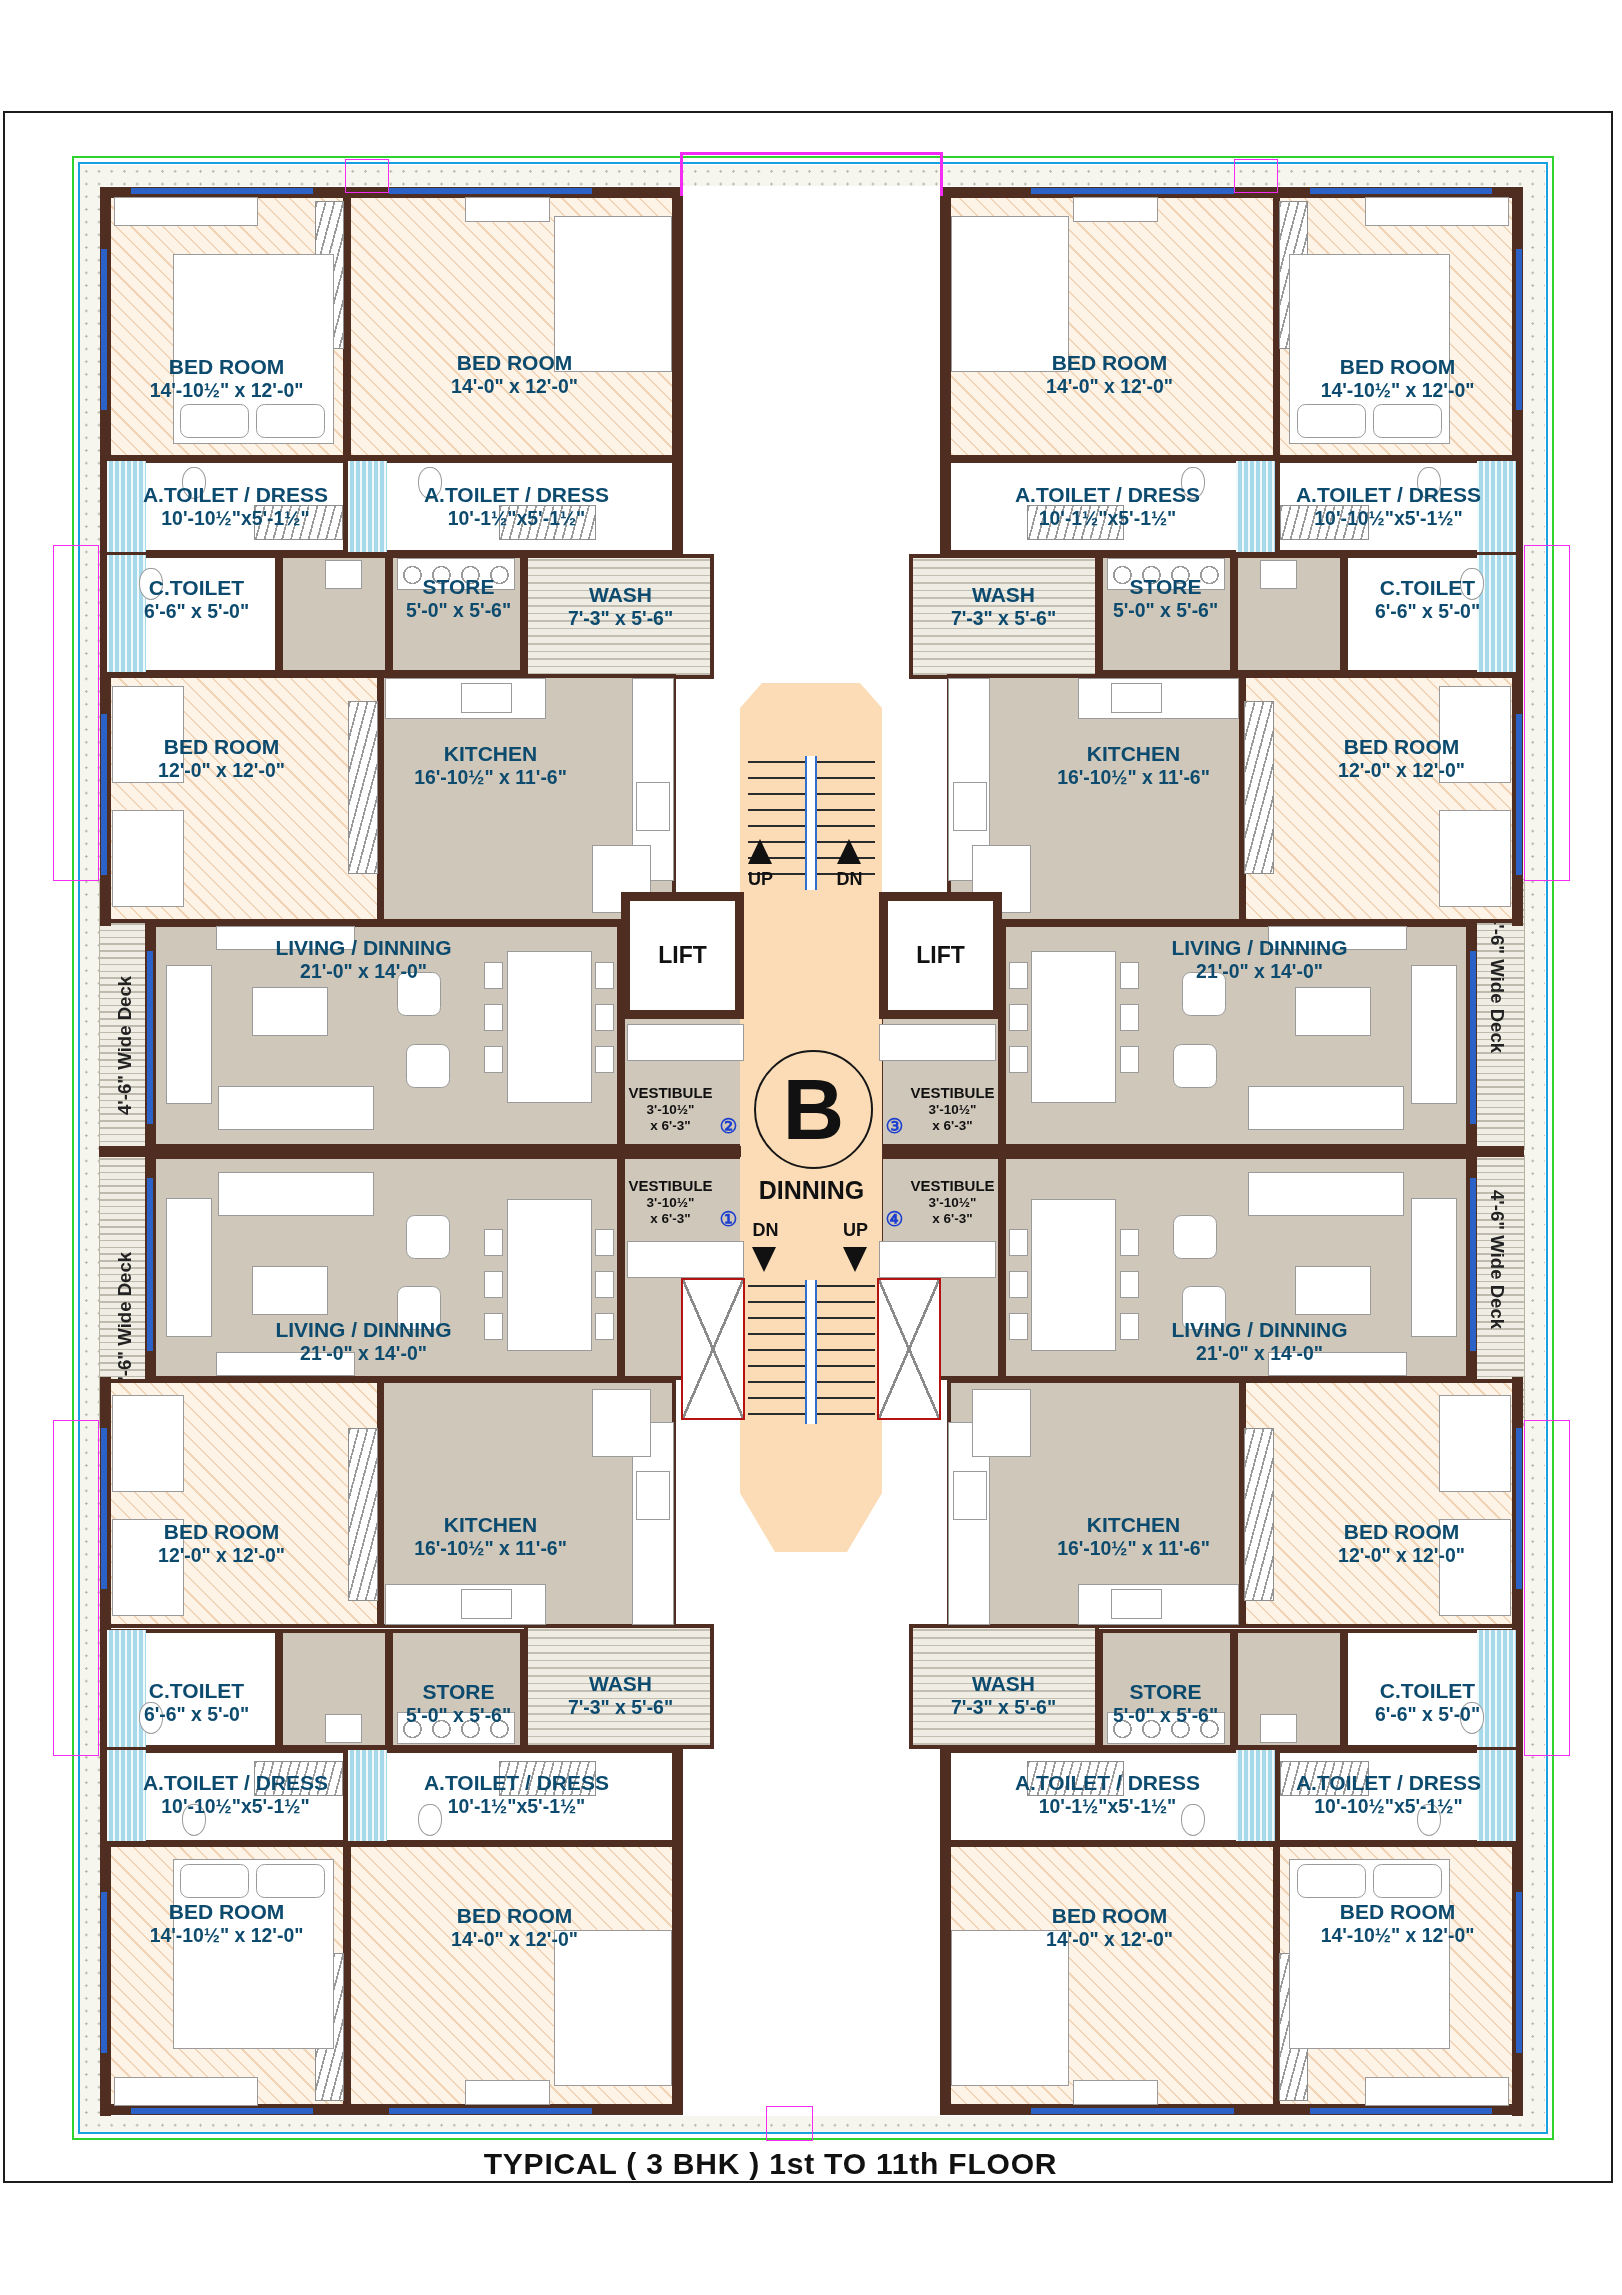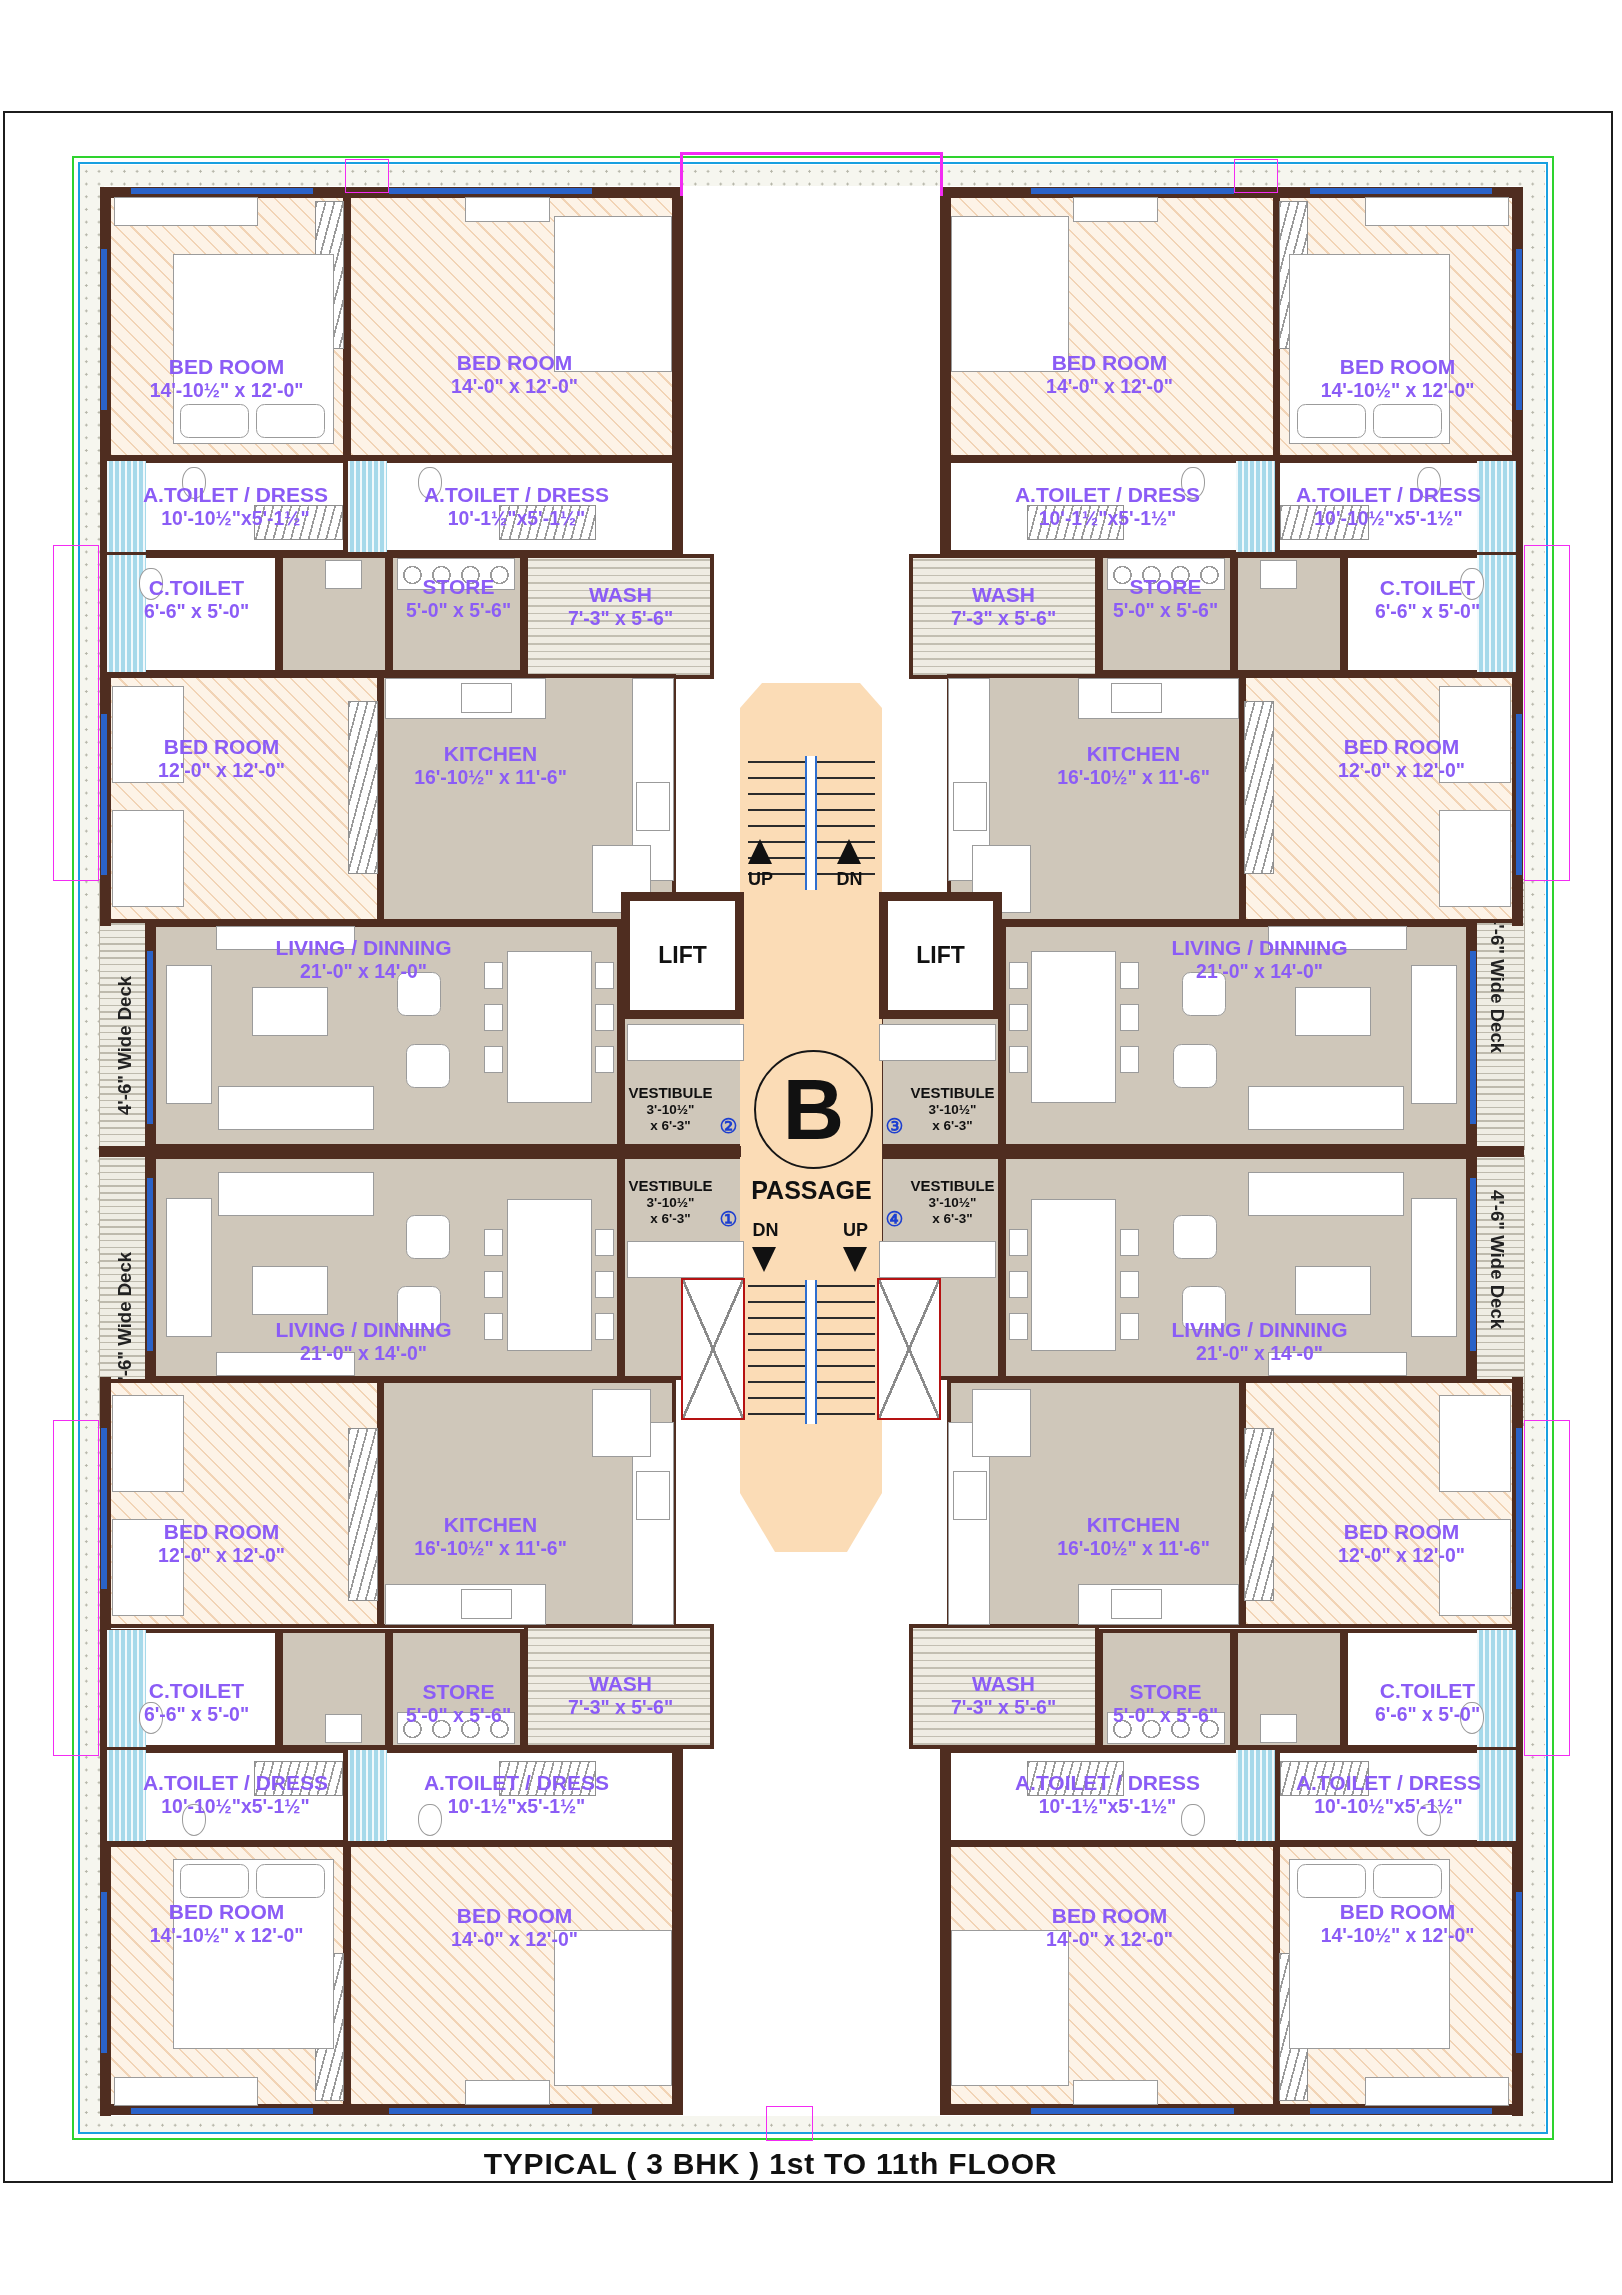--- a/index.html
+++ b/index.html
@@ -29,21 +29,21 @@
      background-image:repeating-linear-gradient(90deg, rgba(255,255,255,0.85) 0 1.7px, transparent 1.7px 6px);}
   .wardhatch{position:absolute;background-color:#fff;border:1.7px solid #8f8f8f;box-sizing:border-box;z-index:4;
      background-image:repeating-linear-gradient(105deg, #9a9a9a 0 1.7px, transparent 1.7px 8.5px);}
   .furn{position:absolute;background:#fff;border:1.7px solid #9b9b9b;box-sizing:border-box;z-index:4;}
   .furnR{position:absolute;background:#fff;border:1.7px solid #9b9b9b;box-sizing:border-box;z-index:4;border-radius:8.5px;}
   .counter{position:absolute;background:#fff;border:1.7px solid #9b9b9b;box-sizing:border-box;z-index:4;}
   .wc{position:absolute;background:#fff;border:1.7px solid #9b9b9b;box-sizing:border-box;z-index:4;border-radius:46% 46% 50% 50%;}
   .hob{position:absolute;background-color:#fff;border:1.7px solid #9b9b9b;box-sizing:border-box;z-index:4;
      background-image:radial-gradient(circle at 14.4px 16px, transparent 0 7.6px, #9b9b9b 7.6px 9.3px, transparent 9.3px);
      background-size:29px 32px;background-repeat:repeat-x;}
-  .roomlabel{position:absolute;width:203px;margin-left:-101px;text-align:center;font-weight:bold;color:#8b5cf6;
+  .roomlabel{position:absolute;width:203px;margin-left:-101px;text-align:center;font-weight:bold;color:#0c4a6e;
      z-index:6;line-height:1.14;letter-spacing:0;}
   .roomlabel .nm{font-size:21px;display:block;white-space:nowrap;}
   .roomlabel .dm{font-size:19.4px;display:block;white-space:nowrap;}
   .deckLabel{position:absolute;z-index:6;font-weight:bold;font-size:18.6px;color:#222;white-space:nowrap;}
   .vrlBT{writing-mode:vertical-rl;transform:rotate(180deg);}
   .vrlTB{writing-mode:vertical-rl;}
   
   #coreShaft{left:740px;top:683px;width:142px;height:869px;background:#fbdcb6;z-index:2;
      clip-path:polygon(22px 0, calc(100% - 22px) 0, 100% 25px, 100% calc(100% - 59px),
        calc(100% - 35px) 100%, 35px 100%, 0 calc(100% - 59px), 0 25px);}
@@ -519,21 +519,21 @@
       <span>LIFT</span>
     </div>
   <div class="furn" style="left:627px;top:1024px;width:117px;height:37px;"></div>
   <div class="furn" style="left:879px;top:1024px;width:117px;height:37px;"></div>
   <div class="furn" style="left:627px;top:1241px;width:117px;height:37px;"></div>
   <div class="furn" style="left:879px;top:1241px;width:117px;height:37px;"></div>
 
   <div class="abs" id="bCircle">
     <span id="bLetter">B</span>
   </div>
-  <div class="abs" id="passageLbl">PASSAGE</div>
+  <div class="abs" id="passageLbl">DINNING</div>
 
   <div class="vest" style="left:607px;top:1084px;">
     <span class="vn">VESTIBULE</span>
     <span class="vd">3'-10½"</span>
     <span class="vd">x 6'-3"</span>
     <span class="num numR">②</span>
   </div>
   <div class="vest" style="left:889px;top:1084px;">
     <span class="vn">VESTIBULE</span>
     <span class="vd">3'-10½"</span>

